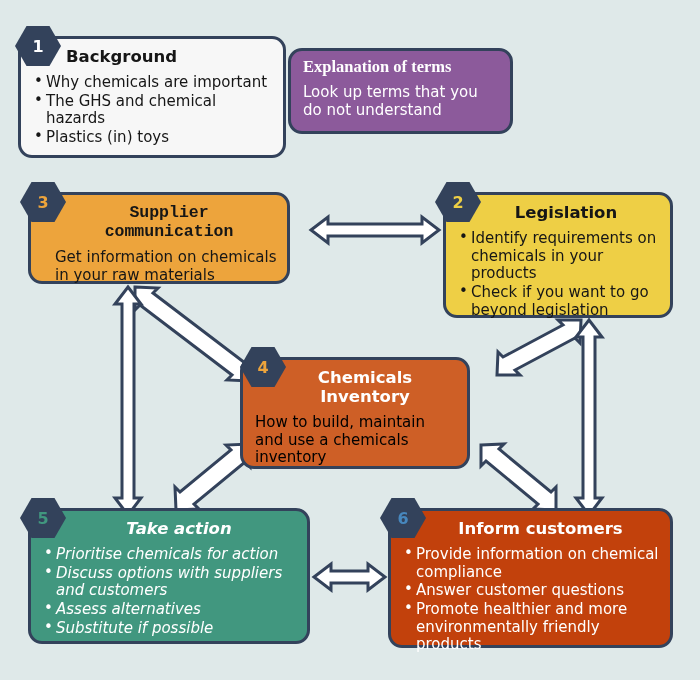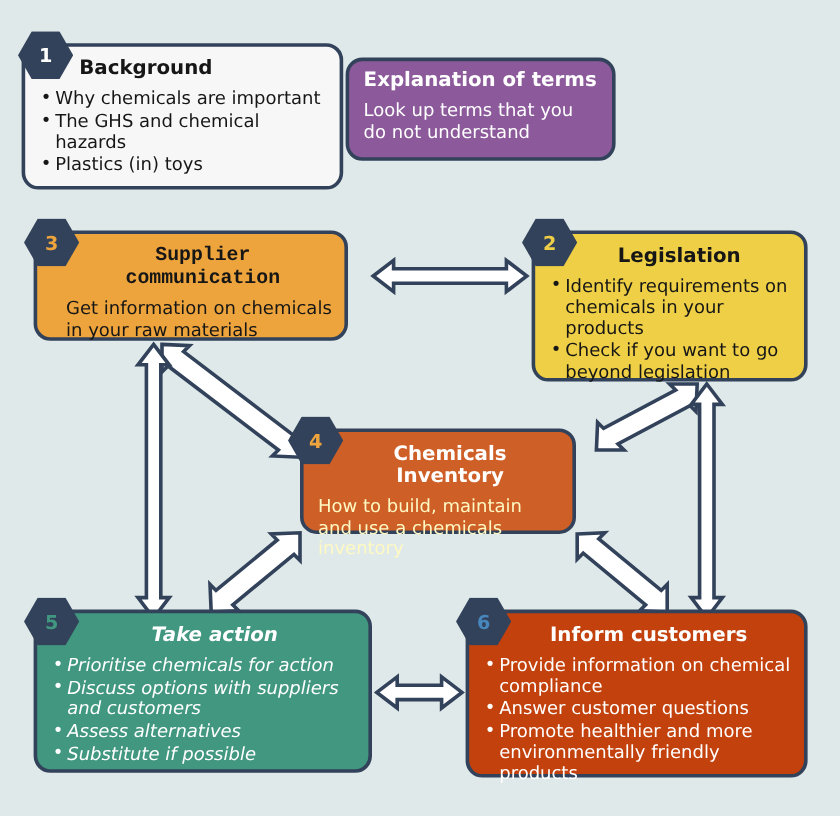--- a/index.html
+++ b/index.html
@@ -80,39 +80,39 @@
   }
 
   
   #node-bg { left: 18px; top: 36px; width: 268px; height: 122px; background: #f7f7f7; }
   #node-bg .title { color: #161616; text-align: left; padding-left: 45px; }
   #node-bg .body { color: #161616; }
   #badge-1 { left: 15px; top: 26px; color: #ffffff; }
 
   
   #node-terms { left: 288px; top: 48px; width: 225px; height: 86px; background: #8c5a9b; }
-  #node-terms .title { color: #ffffff; text-align: left; padding: 7px 10px 3px 12px; }
+  #node-terms .title { color: #ffffff; text-align: left; padding: 7px 10px 3px 12px; font-family: Liberation Serif, serif; }
   #node-terms .body { color: #ffffff; }
 
   
   #node-supplier { left: 28px; top: 192px; width: 262px; height: 92px; background: #eda43c; }
   #node-supplier .title { color: #161616; padding-left: 30px; font-family: Liberation Mono, monospace; }
   #node-supplier .body { color: #161616; margin-left: 12px; }
   #badge-3 { left: 20px; top: 182px; color: #eda43c; }
 
   
   #node-legis { left: 443px; top: 192px; width: 230px; height: 126px; background: #eecf45; }
   #node-legis .title { color: #161616; padding-left: 26px; text-align: center; }
   #node-legis .body { color: #161616; }
   #badge-2 { left: 435px; top: 182px; color: #eecf45; }
 
   
-  #node-inv { left: 250px; top: 357px; width: 230px; height: 88px; background: #ce5f26; }
+  #node-inv { left: 240px; top: 357px; width: 230px; height: 112px; background: #ce5f26; }
   #node-inv .title { color: #ffffff; padding-left: 30px; }
-  #node-inv .body { color: #fef9c3; }
+  #node-inv .body { color: #000000; }
   #badge-4 { left: 240px; top: 347px; color: #eda43c; }
 
   
   #node-action { left: 28px; top: 508px; width: 282px; height: 136px; background: #41977f; font-style: italic; }
   #node-action .title { color: #ffffff; padding-left: 30px; }
   #node-action .body { color: #ffffff; }
   #badge-5 { left: 20px; top: 498px; color: #41977f; }
 
   
   #node-inform { left: 388px; top: 508px; width: 285px; height: 140px; background: #c2410c; }

